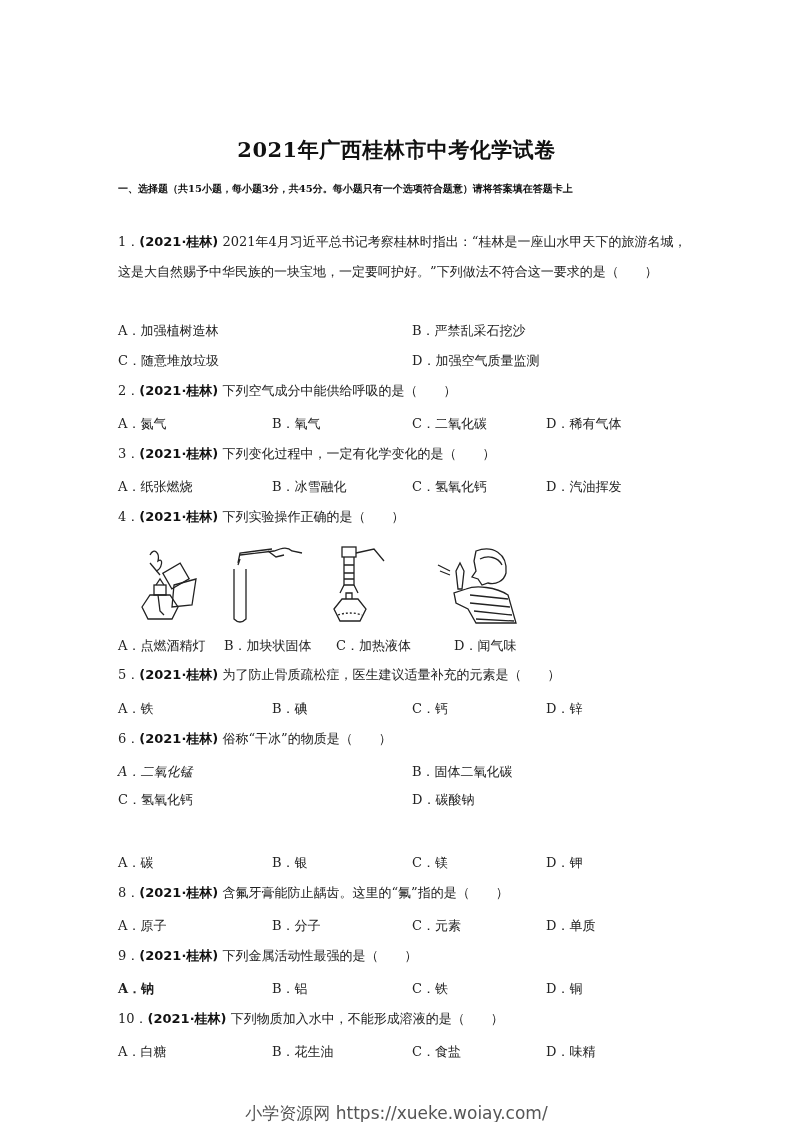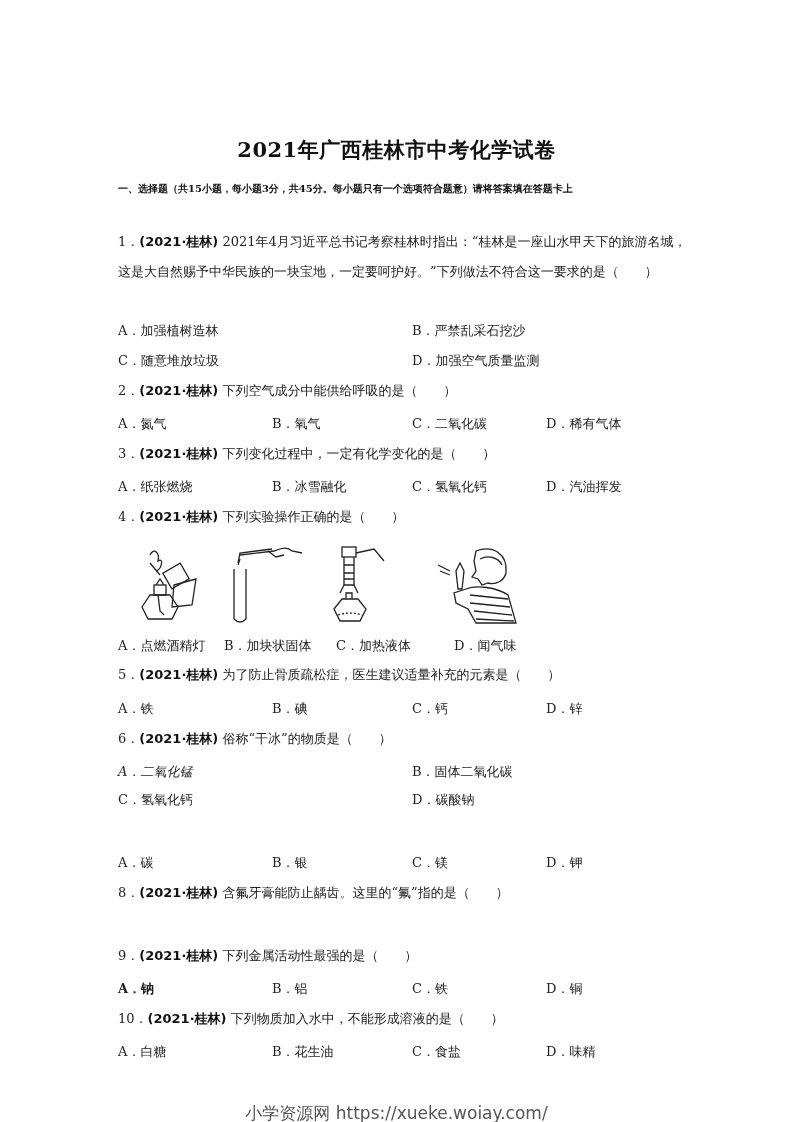--- a/index.html
+++ b/index.html
@@ -146,20 +146,26 @@
   <div class="opts" style="top:814px;">
     <span class="opt" style="left:0;">A．碳</span>
     <span class="opt" style="left:154px;">B．银</span>
     <span class="opt" style="left:294px;">C．镁</span>
     <span class="opt" style="left:428px;">D．钾</span>
   </div>
 
   <div class="q" style="top:838px;">
     <span>8．</span><span class="src">(2021·桂林)</span> <span>含氟牙膏能防止龋齿。这里的“氟”指的是（　　）</span>
   </div>
+  <div class="opts" style="top:877px;">
+    <span class="opt" style="left:0;">A．原子</span>
+    <span class="opt" style="left:154px;">B．分子</span>
+    <span class="opt" style="left:294px;">C．元素</span>
+    <span class="opt" style="left:428px;">D．单质</span>
+  </div>
 
   <div class="q" style="top:901px;">
     <span>9．</span><span class="src">(2021·桂林)</span> <span>下列金属活动性最强的是（　　）</span>
   </div>
   <div class="opts" style="top:940px;">
     <span class="opt" style="left:0;font-weight:bold;">A．钠</span>
     <span class="opt" style="left:154px;">B．铝</span>
     <span class="opt" style="left:294px;">C．铁</span>
     <span class="opt" style="left:428px;">D．铜</span>
   </div>

